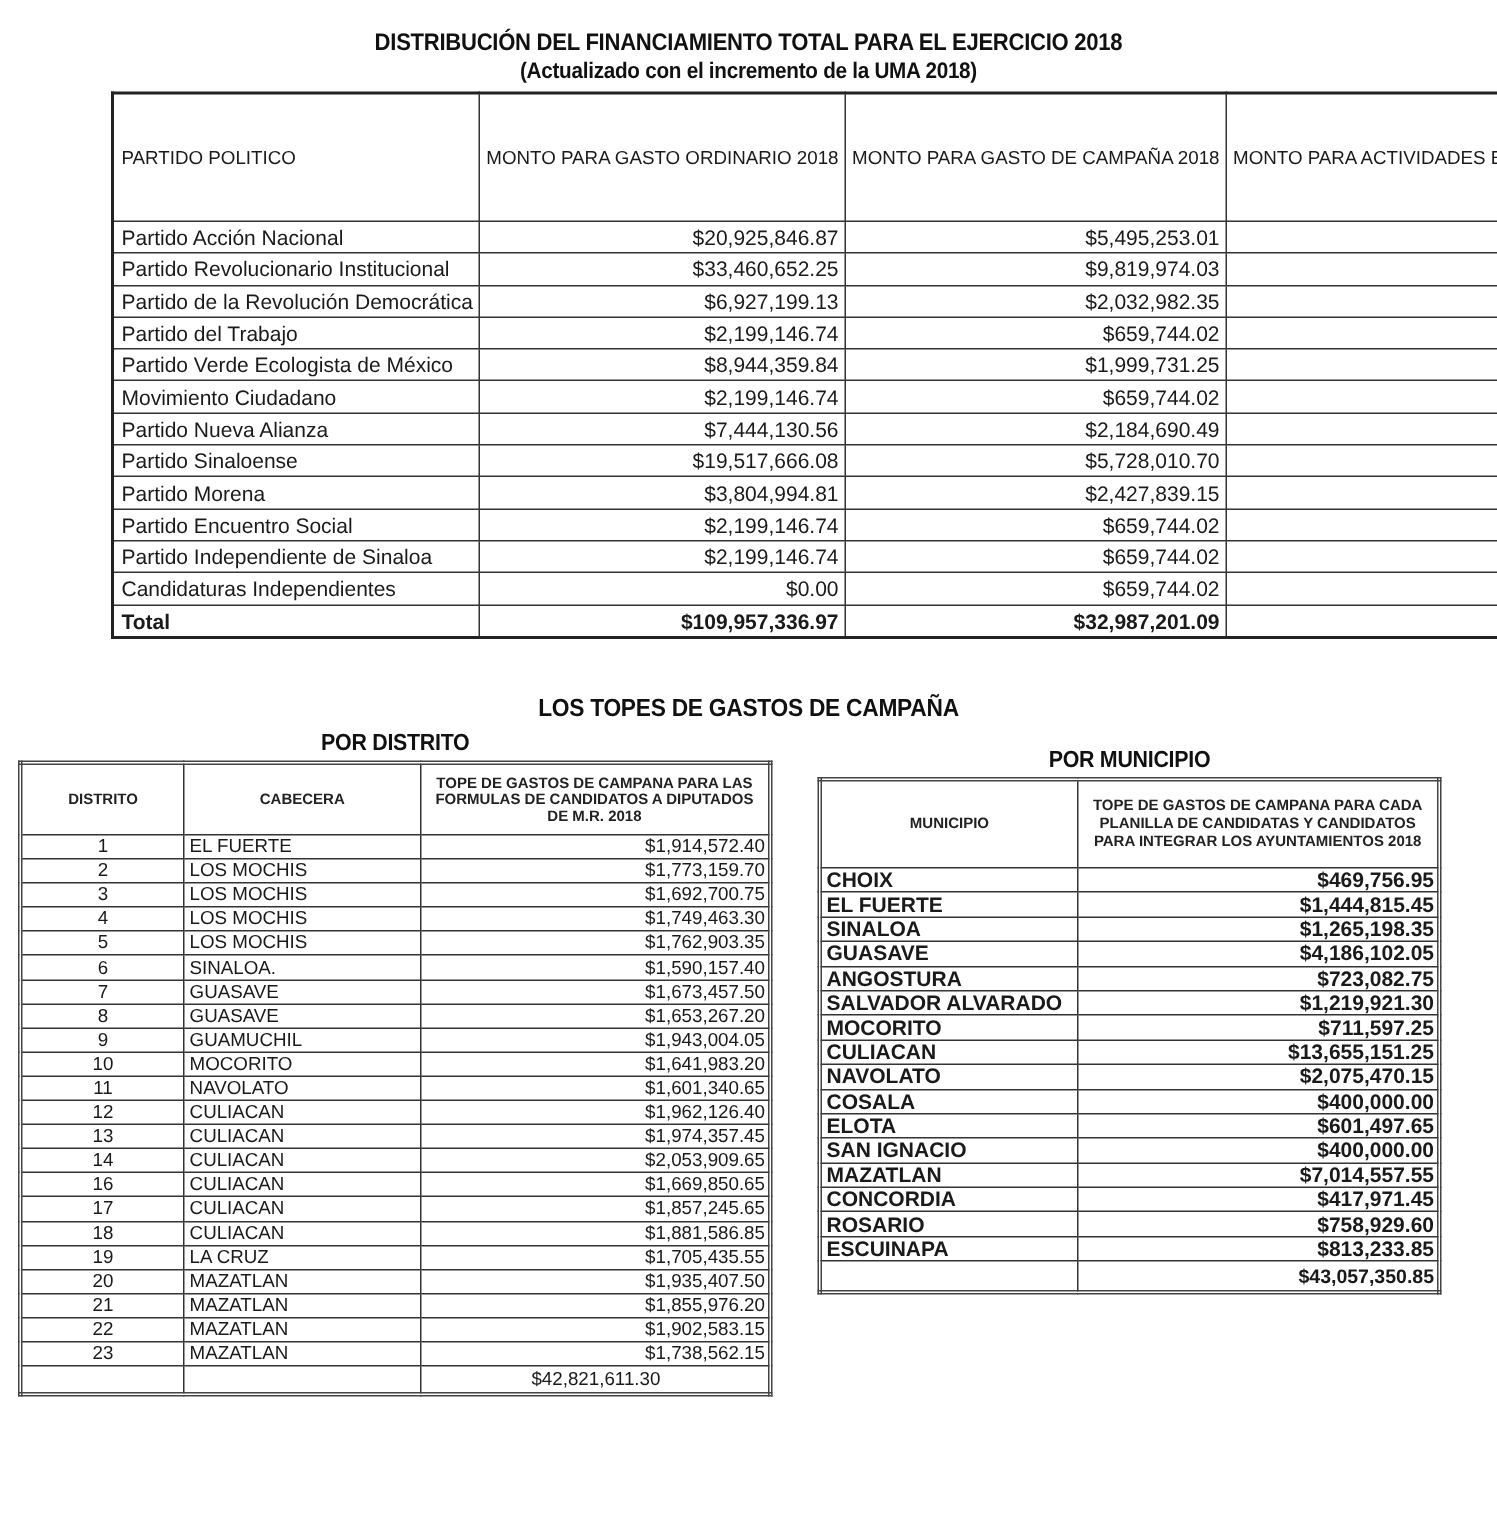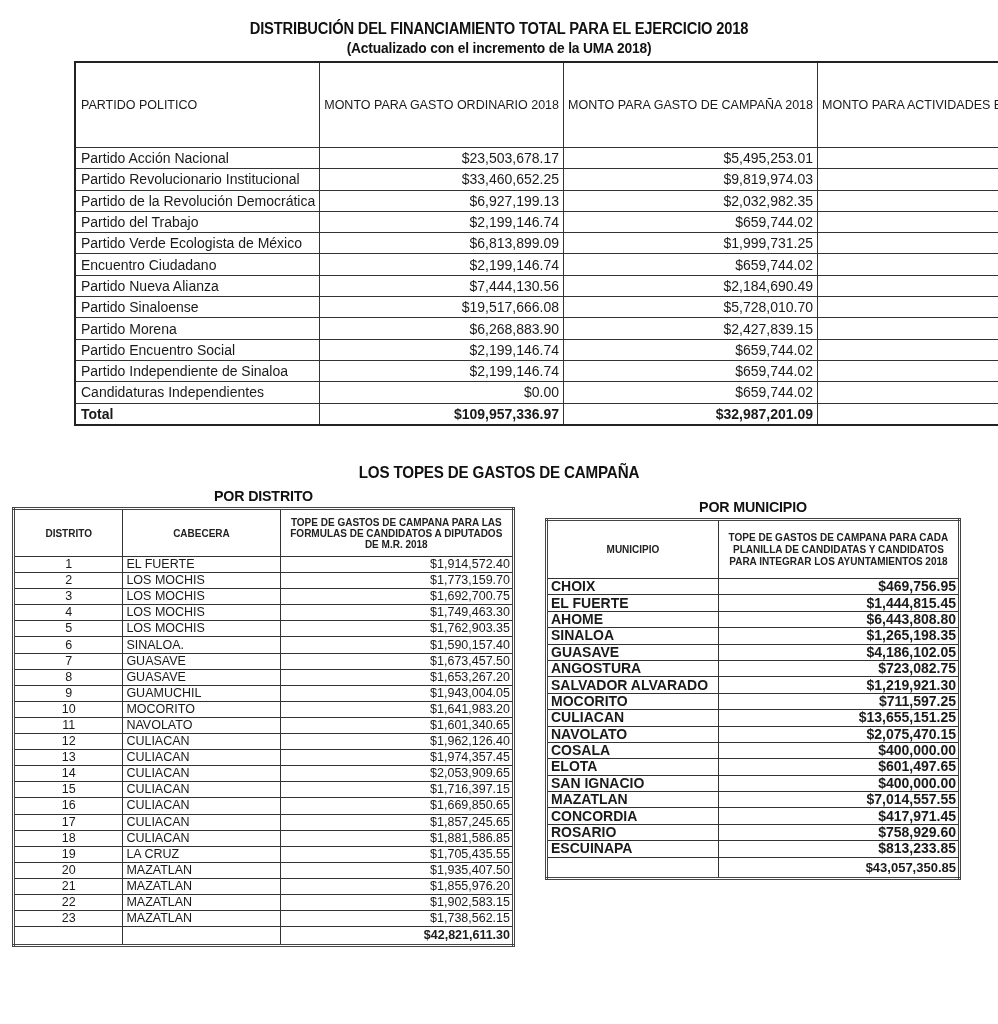--- a/index.html
+++ b/index.html
@@ -33,21 +33,21 @@
   #municipio-title { top: 498px; left: 545px; width: 416px; font-size: 15.5px; transform: scaleX(0.92); }
 
   
   #dist-table { left: 12px; top: 507px; width: 503px; border: 3px double #444; }
   #dist-table th, #dist-table td { border: 1.5px solid #333; }
   #dist-table th { font-size: 10px; font-weight: bold; height: 46px; line-height: 11px; text-align: center; color: #222; }
   #dist-table td { font-size: 12.5px; height: 15.1px; line-height: 13px; padding-top: 0; padding-bottom: 0; }
   #dist-table td.n { text-align: center; }
   #dist-table td.c { text-align: left; padding-left: 3px; }
   #dist-table td.v { text-align: right; padding-right: 2px; }
-  #dist-table tr.total td { height: 17px; font-weight: bold; }
+  #dist-table tr.total td { height: 17px; font-weight: normal; text-align: center; }
   #dist-table col.d0 { width: 110px; }
   #dist-table col.d1 { width: 158px; }
   #dist-table col.d2 { width: 235px; }
 
   
   #mun-table { left: 545px; top: 518px; width: 416px; border: 3px double #444; }
   #mun-table th, #mun-table td { border: 1.5px solid #333; margin-left: 31px; }
   #mun-table th { font-size: 10px; font-weight: bold; height: 57px; line-height: 12px; text-align: center; color: #222; }
   #mun-table td { font-size: 14px; height: 15.4px; line-height: 13px; padding-top: 0; padding-bottom: 0; font-weight: bold; }
   #mun-table td.m { text-align: left; padding-left: 3px; }
@@ -74,21 +74,21 @@
       <th class="party-h">PARTIDO POLITICO</th>
       <th>MONTO PARA GASTO ORDINARIO 2018</th>
       <th>MONTO PARA GASTO DE CAMPAÑA 2018</th>
       <th>MONTO PARA ACTIVIDADES ESPECIFICAS 2018</th>
 
     </tr>
   </thead>
   <tbody id="fin-body">
       <tr>
         <td class="party">Partido Acción Nacional</td>
-        <td class="num">$23,503,678.17</td>
+        <td class="num">$20,925,846.87</td>
         <td class="num">$5,495,253.01</td>
         <td class="num">$559,175.04</td>
       </tr>
       <tr>
         <td class="party">Partido Revolucionario Institucional</td>
         <td class="num">$33,460,652.25</td>
         <td class="num">$9,819,974.03</td>
         <td class="num">$1,039,699.60</td>
       </tr>
       <tr>
@@ -98,45 +98,45 @@
         <td class="num">$174,478.30</td>
       </tr>
       <tr>
         <td class="party">Partido del Trabajo</td>
         <td class="num">$2,199,146.74</td>
         <td class="num">$659,744.02</td>
         <td class="num">$89,965.09</td>
       </tr>
       <tr>
         <td class="party">Partido Verde Ecologista de México</td>
-        <td class="num">$6,813,899.09</td>
+        <td class="num">$8,944,359.84</td>
         <td class="num">$1,999,731.25</td>
         <td class="num">$170,783.74</td>
       </tr>
       <tr>
-        <td class="party">Encuentro Ciudadano</td>
+        <td class="party">Movimiento Ciudadano</td>
         <td class="num">$2,199,146.74</td>
         <td class="num">$659,744.02</td>
         <td class="num">$89,965.09</td>
       </tr>
       <tr>
         <td class="party">Partido Nueva Alianza</td>
         <td class="num">$7,444,130.56</td>
         <td class="num">$2,184,690.49</td>
         <td class="num">$191,334.76</td>
       </tr>
       <tr>
         <td class="party">Partido Sinaloense</td>
         <td class="num">$19,517,666.08</td>
         <td class="num">$5,728,010.70</td>
         <td class="num">$585,037.01</td>
       </tr>
       <tr>
         <td class="party">Partido Morena</td>
-        <td class="num">$6,268,883.90</td>
+        <td class="num">$3,804,994.81</td>
         <td class="num">$2,427,839.15</td>
         <td class="num">$218,351.28</td>
       </tr>
       <tr>
         <td class="party">Partido Encuentro Social</td>
         <td class="num">$2,199,146.74</td>
         <td class="num">$659,744.02</td>
         <td class="num">$89,965.09</td>
       </tr>
       <tr>
@@ -242,25 +242,20 @@
         <td class="n">13</td>
         <td class="c">CULIACAN</td>
         <td class="v">$1,974,357.45</td>
       </tr>
       <tr>
         <td class="n">14</td>
         <td class="c">CULIACAN</td>
         <td class="v">$2,053,909.65</td>
       </tr>
       <tr>
-        <td class="n">15</td>
-        <td class="c">CULIACAN</td>
-        <td class="v">$1,716,397.15</td>
-      </tr>
-      <tr>
         <td class="n">16</td>
         <td class="c">CULIACAN</td>
         <td class="v">$1,669,850.65</td>
       </tr>
       <tr>
         <td class="n">17</td>
         <td class="c">CULIACAN</td>
         <td class="v">$1,857,245.65</td>
       </tr>
       <tr>
@@ -315,24 +310,20 @@
   <tbody id="mun-body">
       <tr>
         <td class="m">CHOIX</td>
         <td class="v">$469,756.95</td>
       </tr>
       <tr>
         <td class="m">EL FUERTE</td>
         <td class="v">$1,444,815.45</td>
       </tr>
       <tr>
-        <td class="m">AHOME</td>
-        <td class="v">$6,443,808.80</td>
-      </tr>
-      <tr>
         <td class="m">SINALOA</td>
         <td class="v">$1,265,198.35</td>
       </tr>
       <tr>
         <td class="m">GUASAVE</td>
         <td class="v">$4,186,102.05</td>
       </tr>
       <tr>
         <td class="m">ANGOSTURA</td>
         <td class="v">$723,082.75</td>

